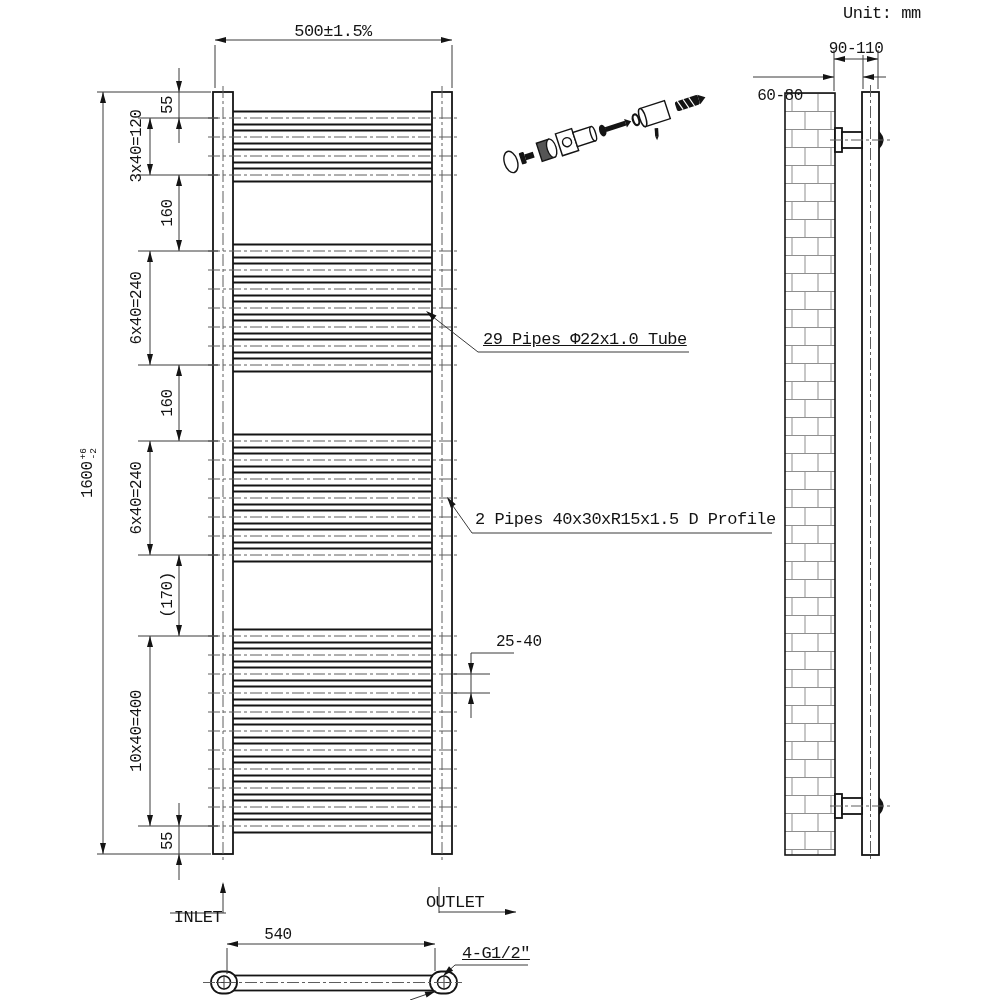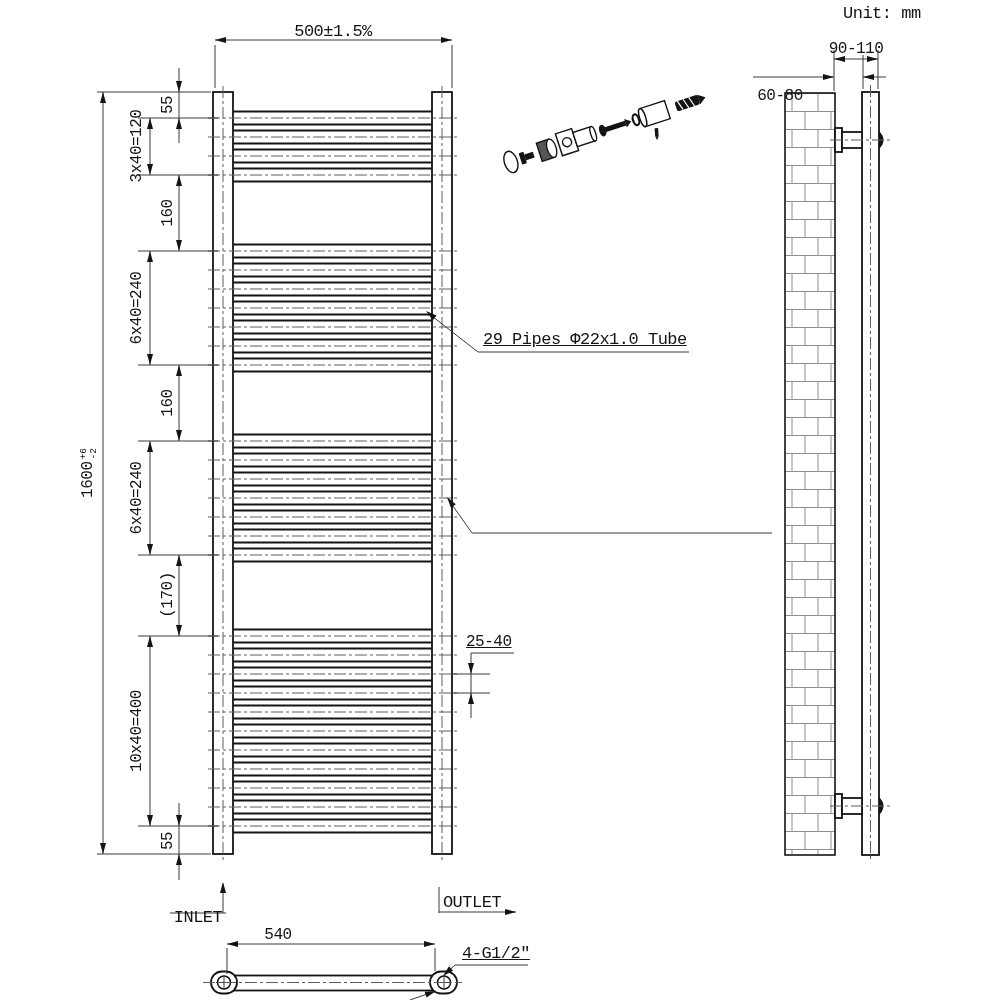--- a/index.html
+++ b/index.html
@@ -262,25 +262,26 @@
   <div class="lbl dimlbl vlbl" style="left:168px;top:105px;">55</div>
   <div class="lbl dimlbl vlbl" style="left:137px;top:146px;">3x40=120</div>
   <div class="lbl dimlbl vlbl" style="left:168px;top:213px;">160</div>
   <div class="lbl dimlbl vlbl" style="left:137px;top:308px;">6x40=240</div>
   <div class="lbl dimlbl vlbl" style="left:168px;top:403px;">160</div>
   <div class="lbl dimlbl vlbl" style="left:137px;top:498px;">6x40=240</div>
   <div class="lbl dimlbl vlbl" style="left:168px;top:595px;">(170)</div>
   <div class="lbl dimlbl vlbl" style="left:137px;top:731px;">10x40=400</div>
   <div class="lbl dimlbl vlbl" style="left:168px;top:841px;">55</div>
 
-  <div class="lbl dimlbl" style="left:466px;top:633px;text-decoration:underline;">25-40</div>
+  <div class="lbl dimlbl" style="left:496px;top:633px;">25-40</div>
 
   <div class="lbl" style="left:483px;top:330px;text-decoration:underline;">29 Pipes Φ22x1.0 Tube</div>
+  <div class="lbl" style="left:475px;top:510px;">2 Pipes 40x30xR15x1.5 D Profile</div>
 
   <div class="lbl ctr" style="left:198px;top:917px;text-align:right;">INLET</div>
-  <div class="lbl ctr" style="left:472px;top:902px;">OUTLET</div>
+  <div class="lbl ctr" style="left:455px;top:902px;">OUTLET</div>
 
   <div class="lbl dimlbl ctr" style="left:278px;top:935px;">540</div>
   <div class="lbl" style="left:462px;top:944px;text-decoration:underline;">4-G1/2″</div>
 
   <div class="lbl dimlbl ctr" style="left:856px;top:49px;">90-110</div>
   <div class="lbl dimlbl ctr" style="left:780px;top:67px;margin-top:29px;">60-80</div>
 </div>
 
 </body></html>

